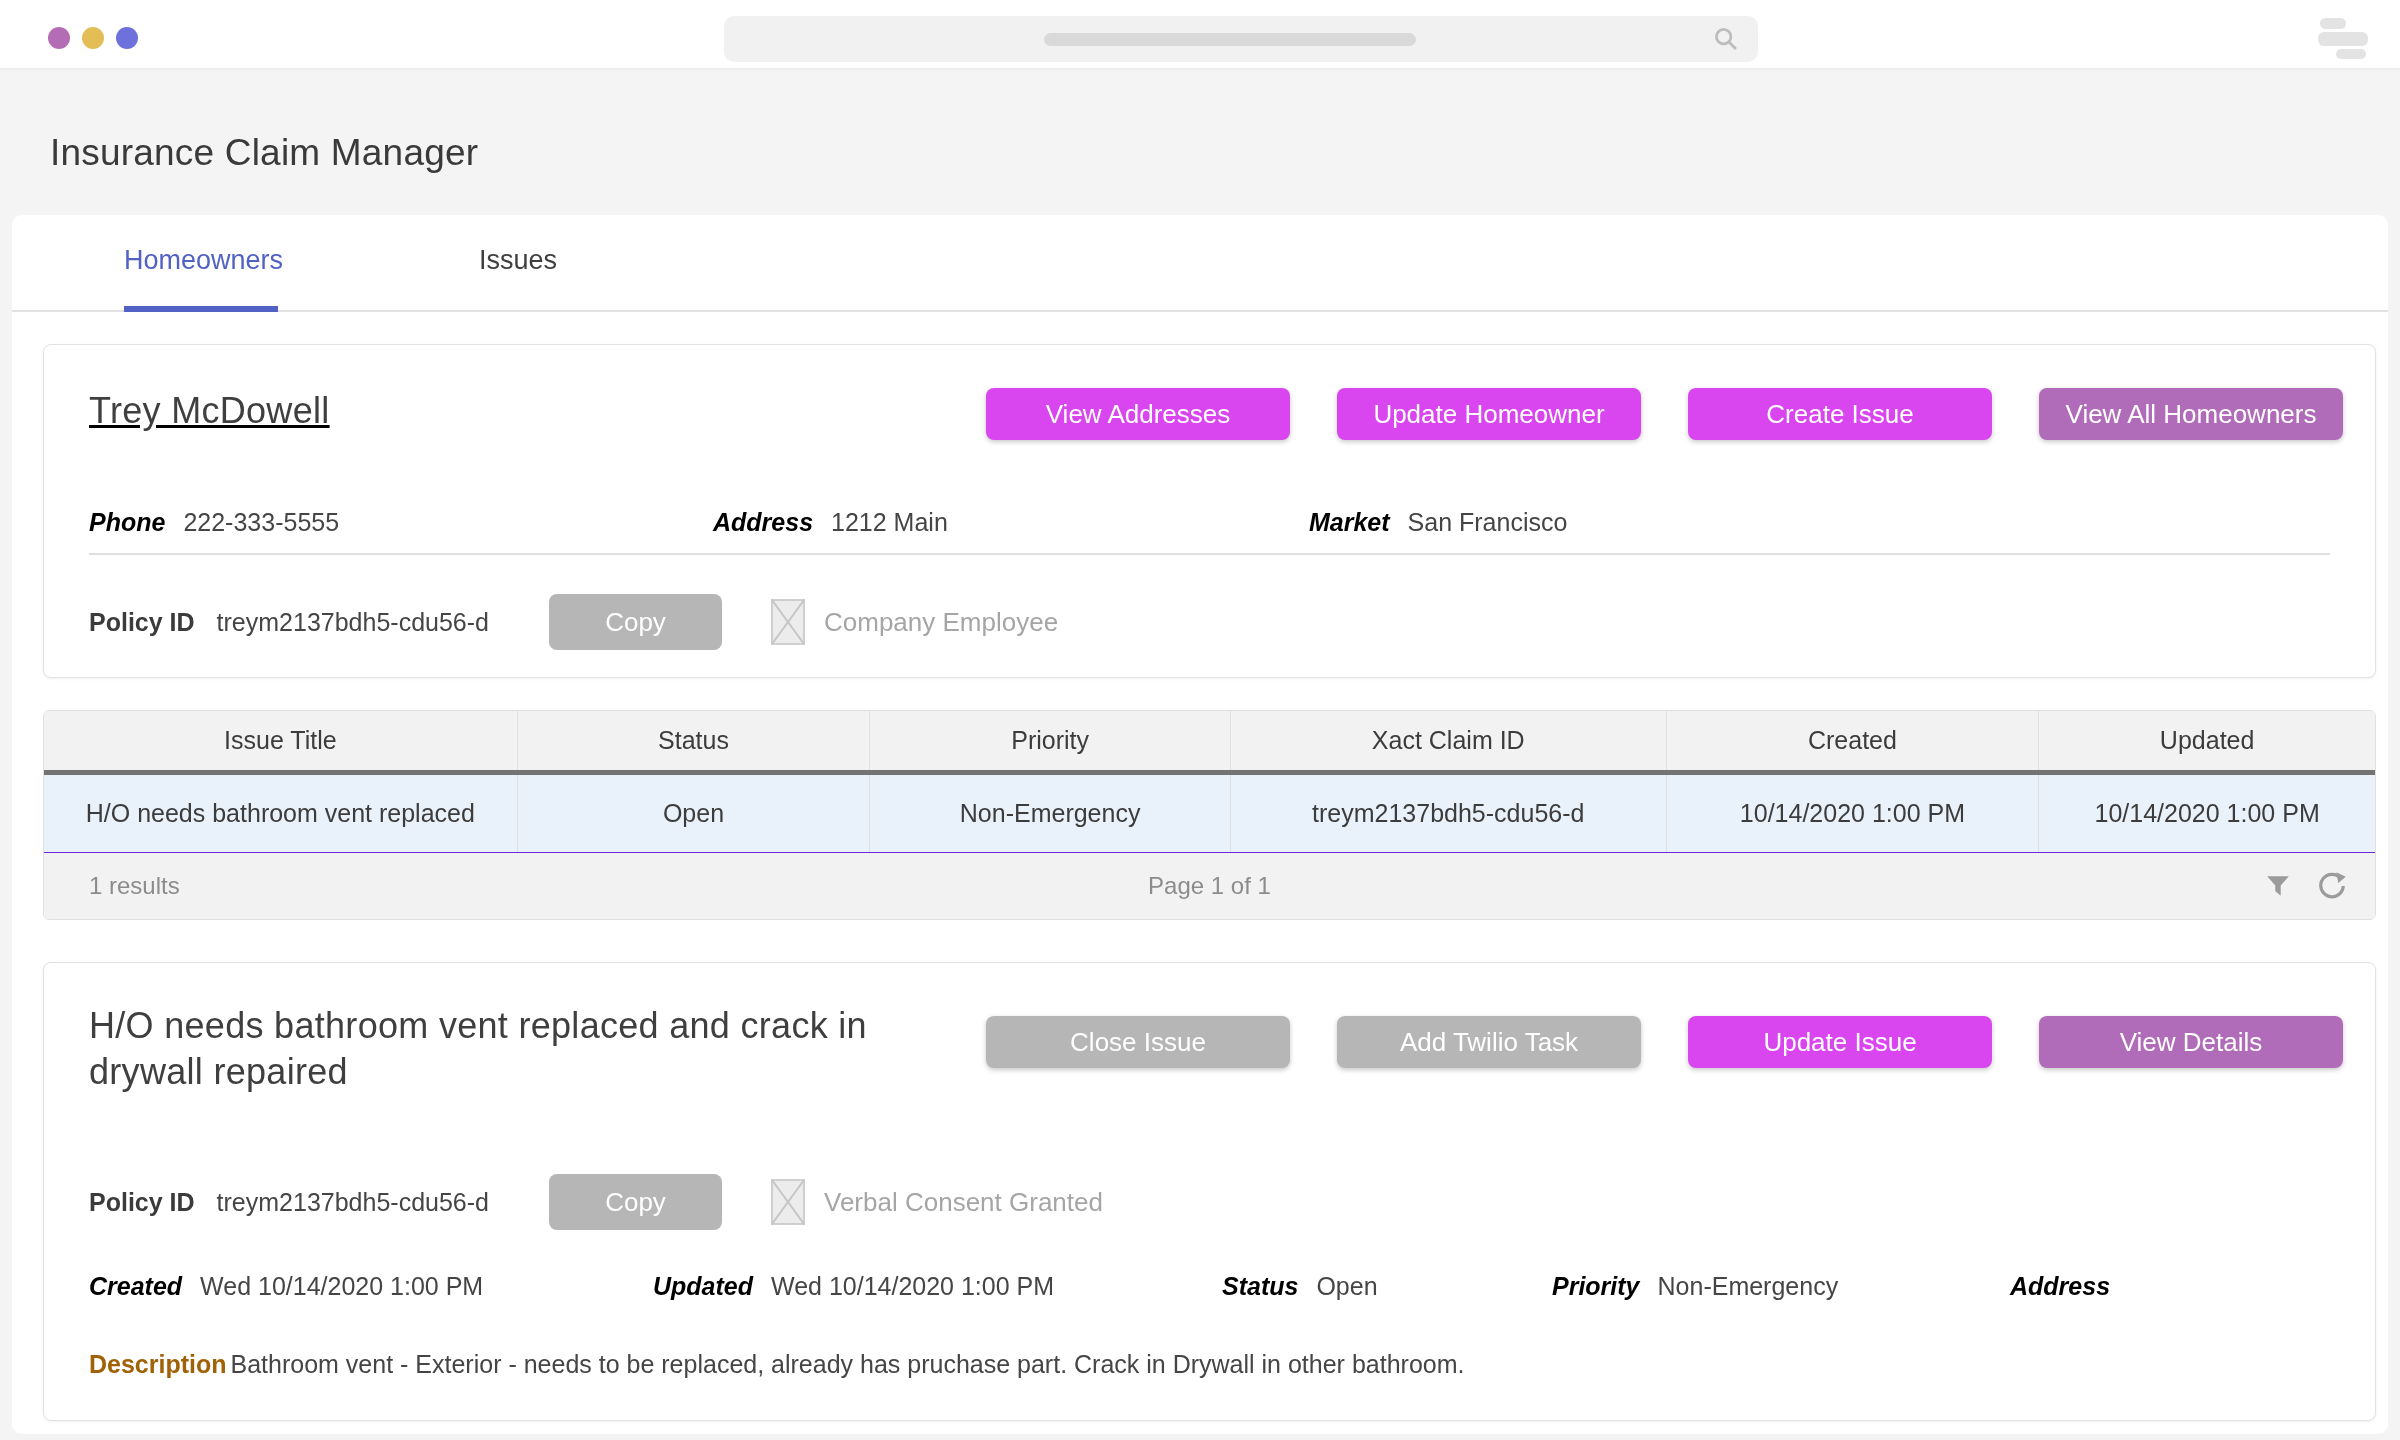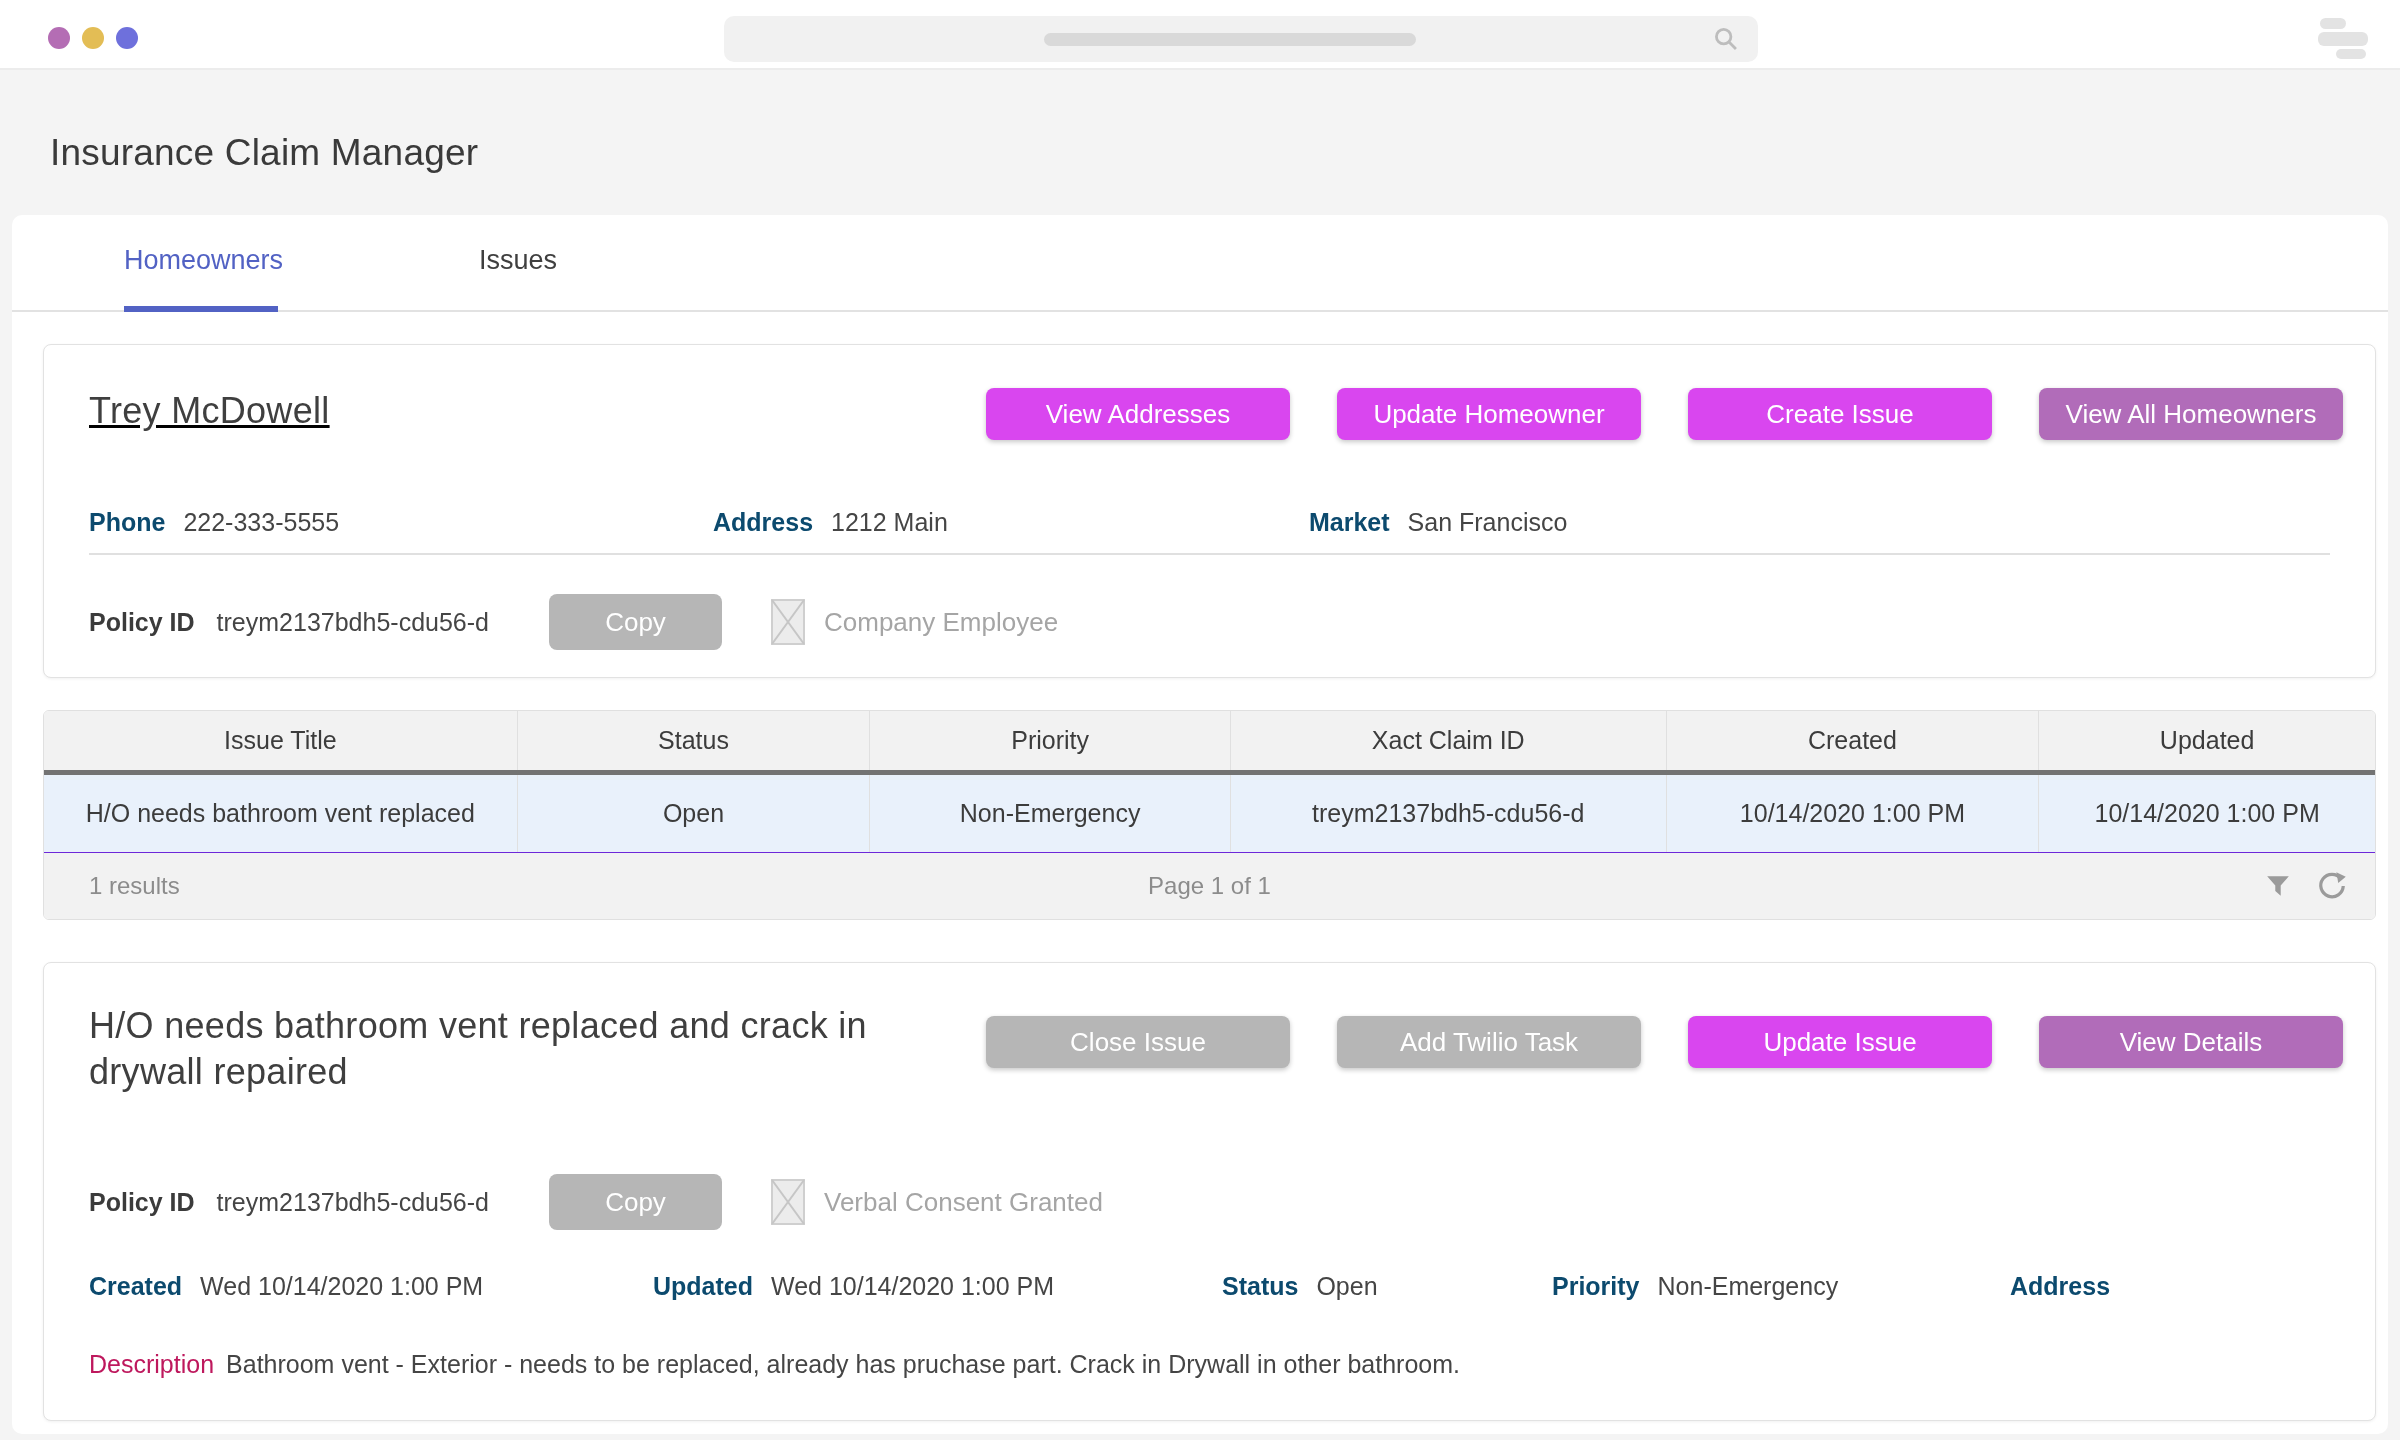--- a/index.html
+++ b/index.html
@@ -38,21 +38,21 @@
   .card-title { font-size:36px; font-weight:300; color:#3f3f3f; letter-spacing:.3px; }
   .row-header { position:absolute; left:45px; right:32px; top:38px; height:56px; display:flex; align-items:center;text-decoration:underline; }
   .btn-group { position:absolute; right:0; top:5px; display:flex; gap:47px; }
   .btn { width:304px; height:52px; border:none; border-radius:8px; color:#ffffff; font-family:"Liberation Sans",sans-serif; font-size:26px; font-weight:500; box-shadow:0 2px 5px rgba(0,0,0,.22); cursor:pointer; }
   .btn.indigo { background:#d946ef; }
   .btn.purple { background:#b16cb9; }
   .btn.gray   { background:#b6b6b6; }
 
   .fields-row { position:absolute; left:45px; right:45px; display:flex; font-size:25px; color:#454545; }
   .fld { display:flex; align-items:center; }
-  .fld b { font-weight:700; color:#0c4a6e; margin-right:18px; }
+  .fld b { font-weight:700; color:#000000; margin-right:18px;font-style:italic; }
   .divider { position:absolute; left:45px; right:45px; height:2px; background:#e0e0e0; }
 
   .policy-row { position:absolute; left:45px; height:56px; display:flex; align-items:center; font-size:25px; color:#454545; }
   .policy-row b { font-weight:700; color:#3b3b3b; margin-right:22px; }
   .copy-btn { width:173px; height:56px; margin-left:60px; border:none; border-radius:8px; background:#b6b6b6; color:#fff; font-family:"Liberation Sans",sans-serif; font-size:26px; cursor:pointer; }
   .xbox { margin-left:48px; }
   .muted-label { margin-left:18px; color:#a5a5a5; font-size:26px; }
 
   
   .tbl { position:absolute; left:31px; top:495px; width:2333px; border:1px solid #e0e0e0; border-radius:6px; overflow:hidden; background:#fff; }
@@ -64,21 +64,21 @@
   .tdata { background:#e9f1fb; height:78px; border-bottom:1px solid #6d28d9; cursor:pointer; }
   .c1{width:20.32%;} .c2{width:15.13%;} .c3{width:15.47%;} .c4{width:18.69%;} .c5{width:15.99%;} .c6{width:14.40%;}
   .tfoot { background:#f2f2f2; height:66px; position:relative; display:flex; align-items:center; font-size:24px; color:#8c8c8c; }
   .tfoot .results { margin-left:45px; }
   .tfoot .pageinfo { position:absolute; left:0; right:0; text-align:center; }
   .tfoot .ficons { position:absolute; right:28px; top:0; height:66px; display:flex; align-items:center; gap:26px; }
   .iconbtn { cursor:pointer; display:flex; align-items:center; }
 
   .issue-title { position:absolute; left:45px; top:40px; width:840px; font-size:36px; font-weight:300; color:#3f3f3f; line-height:46px; letter-spacing:.3px; }
   .desc-row { position:absolute; left:45px; top:381px; height:40px; display:flex; align-items:center; font-size:25px; color:#454545; }
-  .desc-row b { font-weight:400; color:#be185d; margin-right:12px; }
+  .desc-row b { font-weight:700; color:#a16207; margin-right:4px; }
 
   .w1{width:564px;} .w2{width:569px;} .w3{width:330px;} .w4{width:458px;} .w5{flex:1;}
   .fcol1{width:624px;} .fcol2{width:625px;} .fcol3{width:596px;} .fcol4{flex:1;}
 </style>
 </head>
 <body>
 
 <div id="app">
 
   <div class="topbar">

